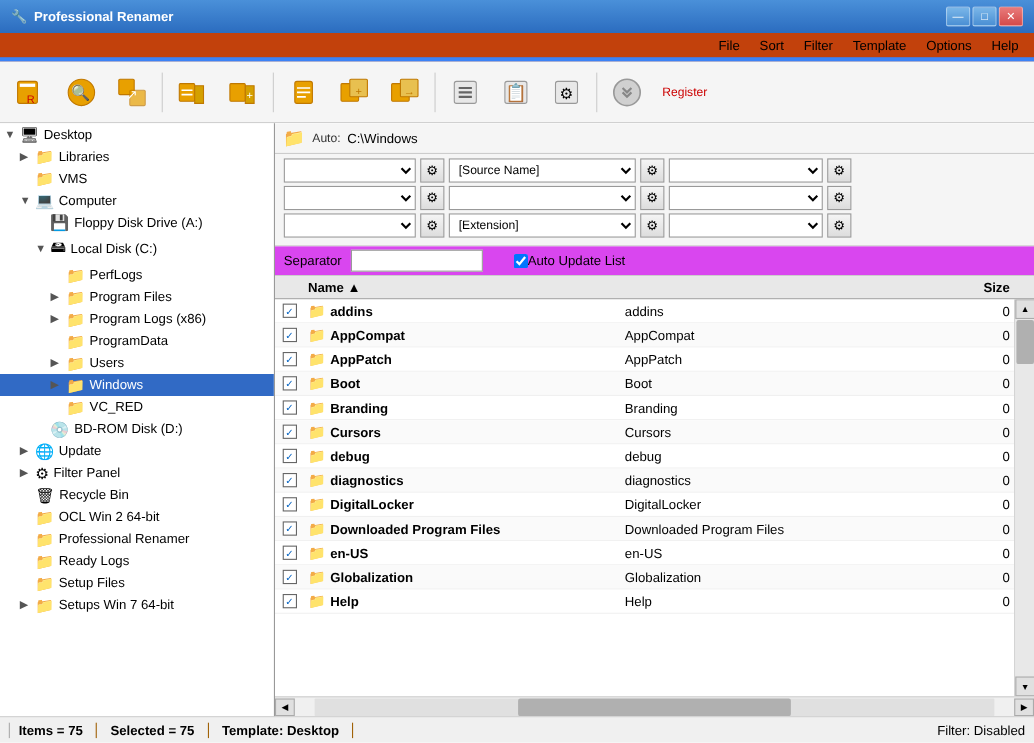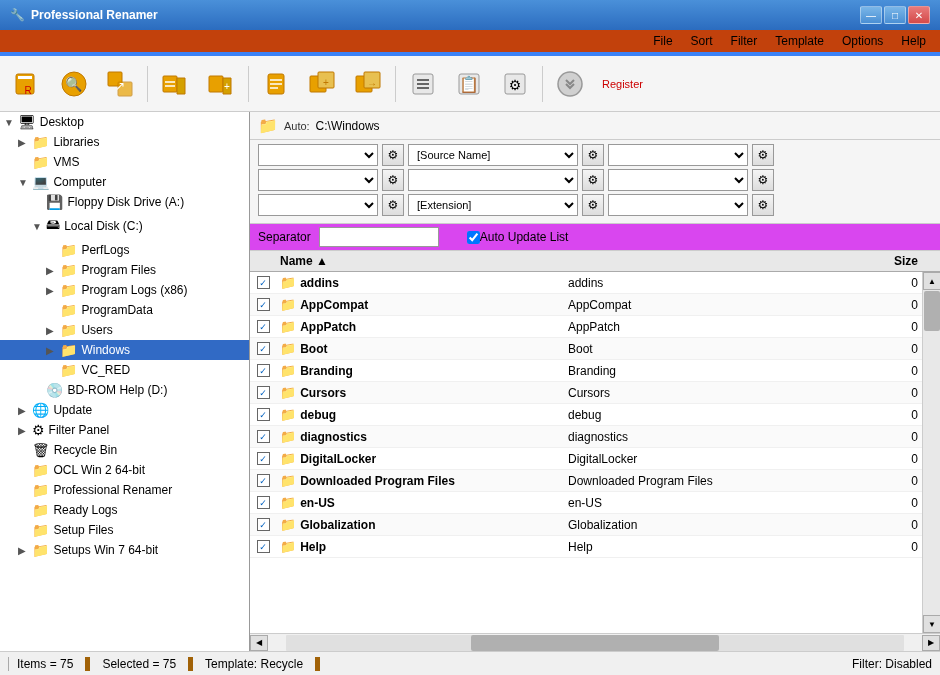--- a/index.html
+++ b/index.html
@@ -75,21 +75,21 @@
     .preview-text { font-size: 12px; flex: 1; padding: 3px 4px; }
     .size-text { font-size: 12px; width: 70px; padding: 3px 4px; text-align: right; }
     
     
     .h-scrollbar { height: 18px; background: #f0f0f0; border-top: 1px solid #ccc; display: flex; align-items: center; }
     .h-scrollbar-track { flex: 1; height: 16px; background: #e0e0e0; margin: 1px 18px; border-radius: 1px; position: relative; }
     .h-scrollbar-thumb { position: absolute; left: 30%; width: 40%; height: 100%; background: #b0b0b0; border-radius: 2px; }
     
     
     .status-bar { background: #f0f0f0; border-top: 1px solid #ccc; padding: 3px 8px; display: flex; align-items: center; height: 24px; font-size: 12px; gap: 0; }
-    .status-item { padding: 0 12px; border-right: 5px solid #a16207; }
+    .status-item { padding: 0 12px; border-right: 1px solid #a16207; font-weight: bold; }
     .status-item:first-child { border-left: 1px solid #aaa; padding-left: 8px; }
     .status-spacer { flex: 1; }
     
     
     .folder-icon-yellow { color: #e8a000; }
     
     
     .v-scroll-container { width: 18px; display: flex; flex-direction: column; background: #f0f0f0; border-left: 1px solid #ccc; }
     .scroll-btn { width: 18px; height: 18px; background: #e0e0e0; border: 1px solid #aaa; display: flex; align-items: center; justify-content: center; font-size: 8px; cursor: pointer; }
     .scroll-track { flex: 1; background: #e8e8e8; }
@@ -289,21 +289,21 @@
 
     <div class="tree-item tree-indent-3">
       <span class="expand">&nbsp;</span>
       <span class="folder-icon" style="color:#cc0000">📁</span>
       <span>VC_RED</span>
     </div>
 
     <div class="tree-item tree-indent-2">
       <span class="expand">&nbsp;</span>
       <span class="folder-icon">💿</span>
-      <span>BD-ROM Help (D:)</span>
+      <span>BD-ROM Disk (D:)</span>
     </div>
 
     <div class="tree-item tree-indent-1">
       <span class="expand">▶</span>
       <span class="folder-icon">🌐</span>
       <span>Update</span>
     </div>
 
     <div class="tree-item tree-indent-1">
       <span class="expand">▶</span>
@@ -568,16 +568,16 @@
         <div style="width:18px; height:16px; background:#e0e0e0; border:1px solid #aaa; display:flex; align-items:center; justify-content:center; font-size:8px; cursor:pointer;">▶</div>
       </div>
     </div>
 
   </div>
 </div>
 
 <div class="status-bar">
   <span class="status-item">Items = 75</span>
   <span class="status-item">Selected = 75</span>
-  <span class="status-item">Template: Recycle</span>
+  <span class="status-item">Template: Desktop</span>
   <span class="status-spacer"></span>
   <span>Filter: Disabled</span>
 </div>
 
 </body></html>

